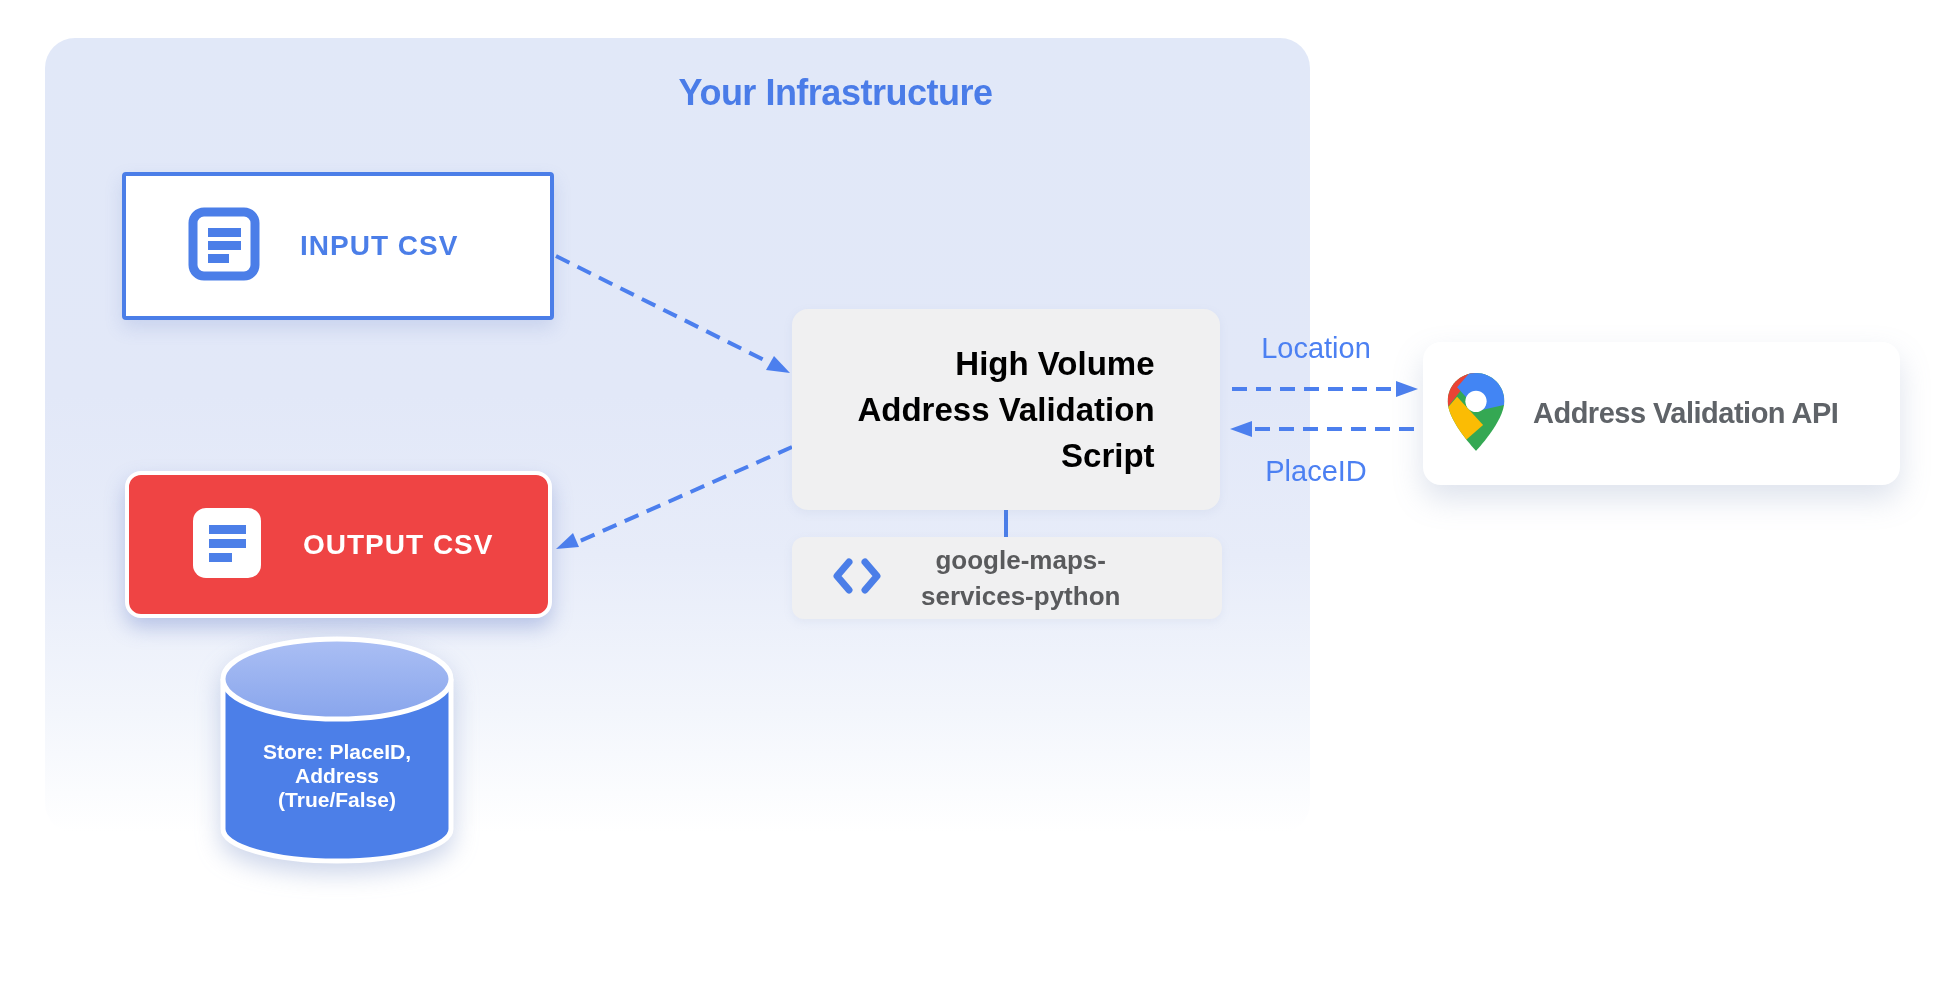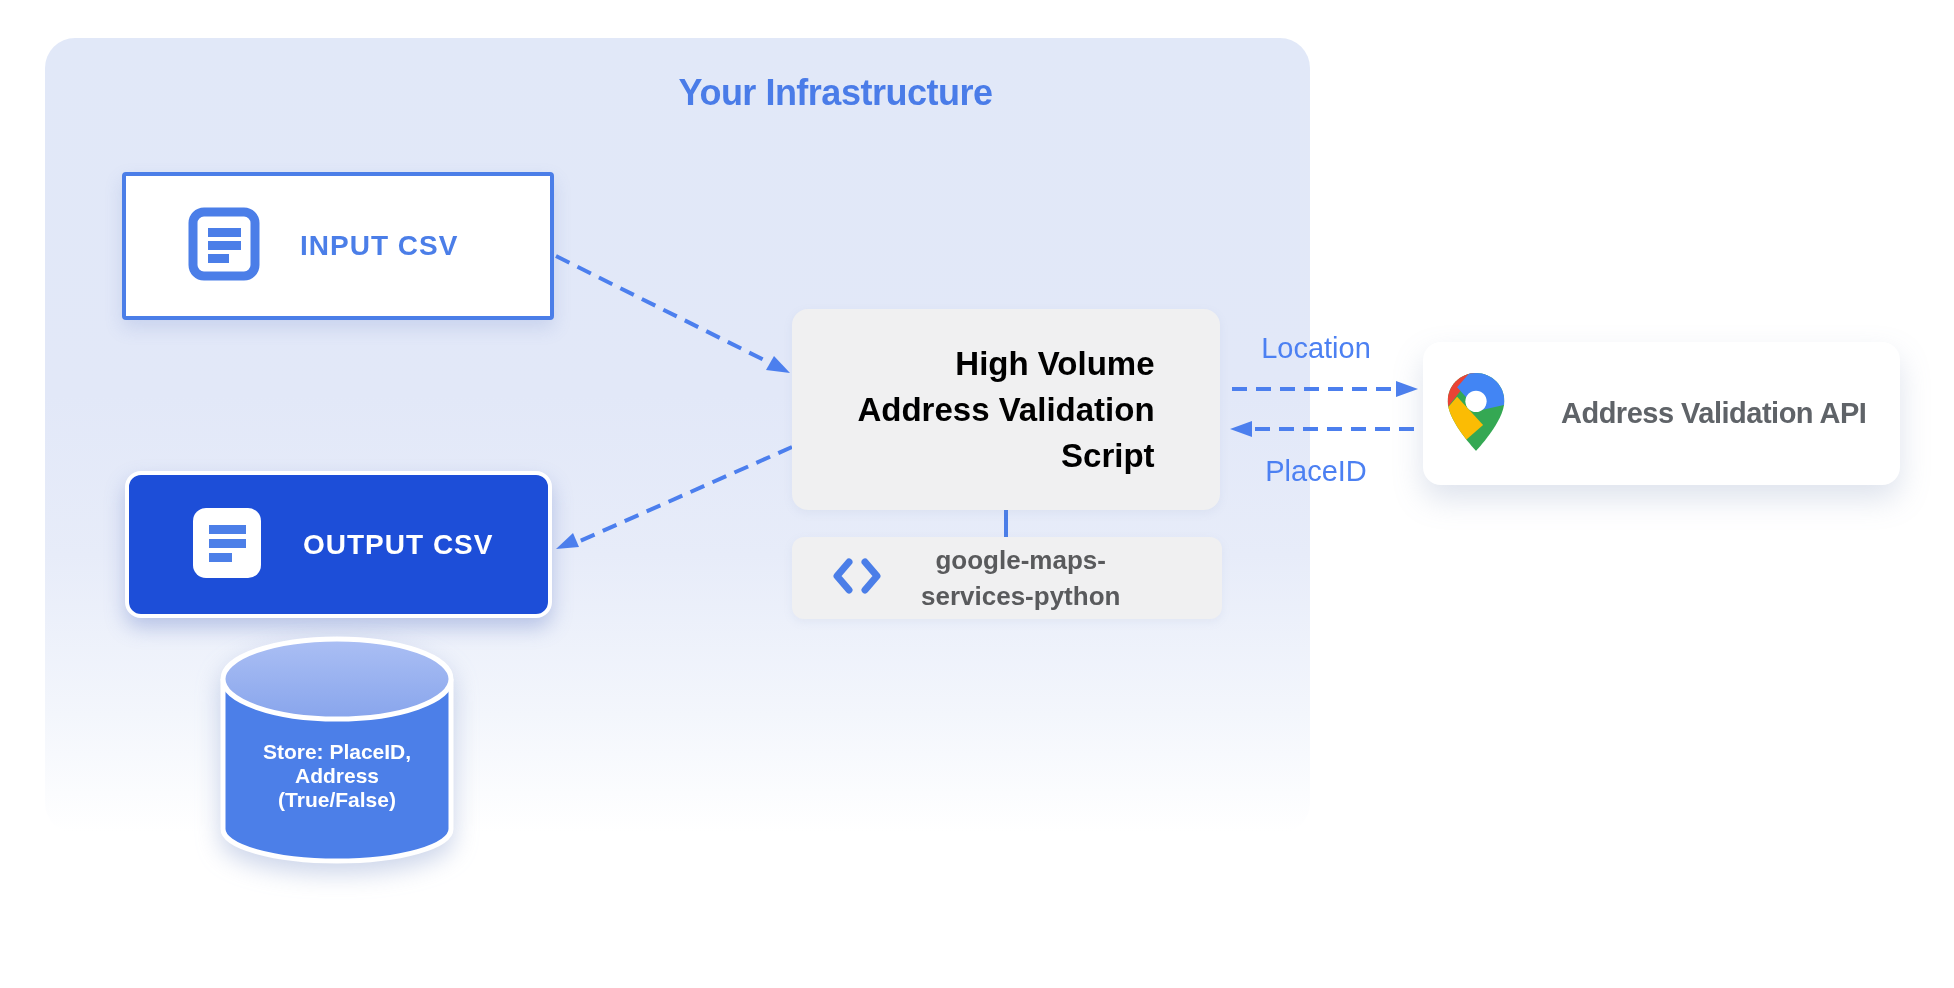--- a/index.html
+++ b/index.html
@@ -18,21 +18,21 @@
   }
   
   .node{position:absolute;box-sizing:border-box;display:flex;align-items:center;}
   .input-box{
     left:122px;top:172px;width:432px;height:148px;border-radius:4px;background:#ffffff;
     border:4px solid #4b7ee8;padding-left:62px;gap:40px;
     box-shadow:0 8px 18px rgba(90,115,195,0.18);
   }
   .input-box .label{font-size:28px;font-weight:bold;letter-spacing:1px;color:#4b7ee8;}
   .output-box{
-    left:125px;top:471px;width:427px;height:147px;border-radius:16px;background:#1d4ed8;
+    left:125px;top:471px;width:427px;height:147px;border-radius:16px;background:#ef4444;
     border:4px solid #ffffff;padding-left:62px;gap:40px;
     box-shadow:0 10px 20px rgba(90,115,195,0.35);
   }
   .output-box .label{font-size:28px;font-weight:bold;letter-spacing:1px;color:#ffffff;}
   .script-box{
     left:792px;top:309px;width:428px;height:201px;border-radius:16px;background:#f0f0f1;
     justify-content:center;box-shadow:0 3px 10px rgba(130,150,190,0.10);
   }
   .script-box .label{
     font-size:33px;line-height:46px;font-weight:bold;color:#000000;text-align:right;white-space:pre-line;
@@ -41,21 +41,21 @@
     left:792px;top:537px;width:430px;height:82px;border-radius:12px;background:#f0f0f1;
     padding-left:41px;gap:40px;box-shadow:0 3px 10px rgba(130,150,190,0.10);
   }
   .library-box .label{
     font-size:26px;line-height:36px;font-weight:bold;color:#595a5c;text-align:center;white-space:pre-line;
   }
   .api-box{
     left:1423px;top:342px;width:477px;height:143px;border-radius:18px;background:#ffffff;
     padding-left:24px;gap:28px;box-shadow:0 14px 30px rgba(125,145,185,0.25);
   }
-  .api-box .label{font-size:29px;font-weight:bold;letter-spacing:-0.5px;color:#5f6368;margin-left:28px;}
+  .api-box .label{font-size:29px;font-weight:bold;letter-spacing:-0.5px;color:#5f6368;}
   
   .cylinder-svg{position:absolute;left:218px;top:633px;filter:drop-shadow(0 10px 12px rgba(110,135,195,0.35));}
   .cylinder-label{
     position:absolute;left:218px;top:740px;width:238px;text-align:center;
     font-size:21px;line-height:24px;font-weight:bold;color:#ffffff;white-space:pre-line;
   }
   
   .overlay{position:absolute;left:0;top:0;pointer-events:none;}
   .dash{stroke:#4c7fee;stroke-width:4;stroke-dasharray:15 9;fill:none;}
   .solid{stroke:#4b7ee8;stroke-width:4;fill:none;}

